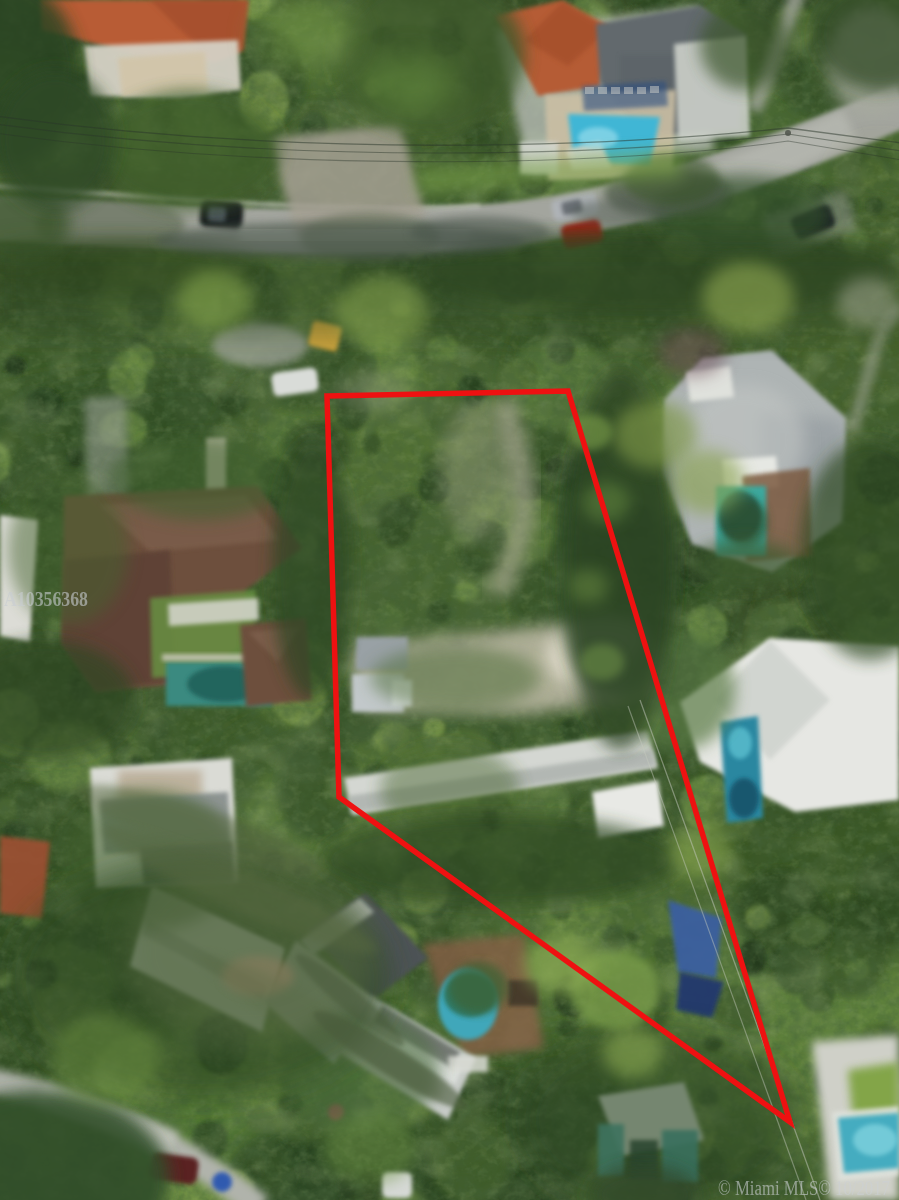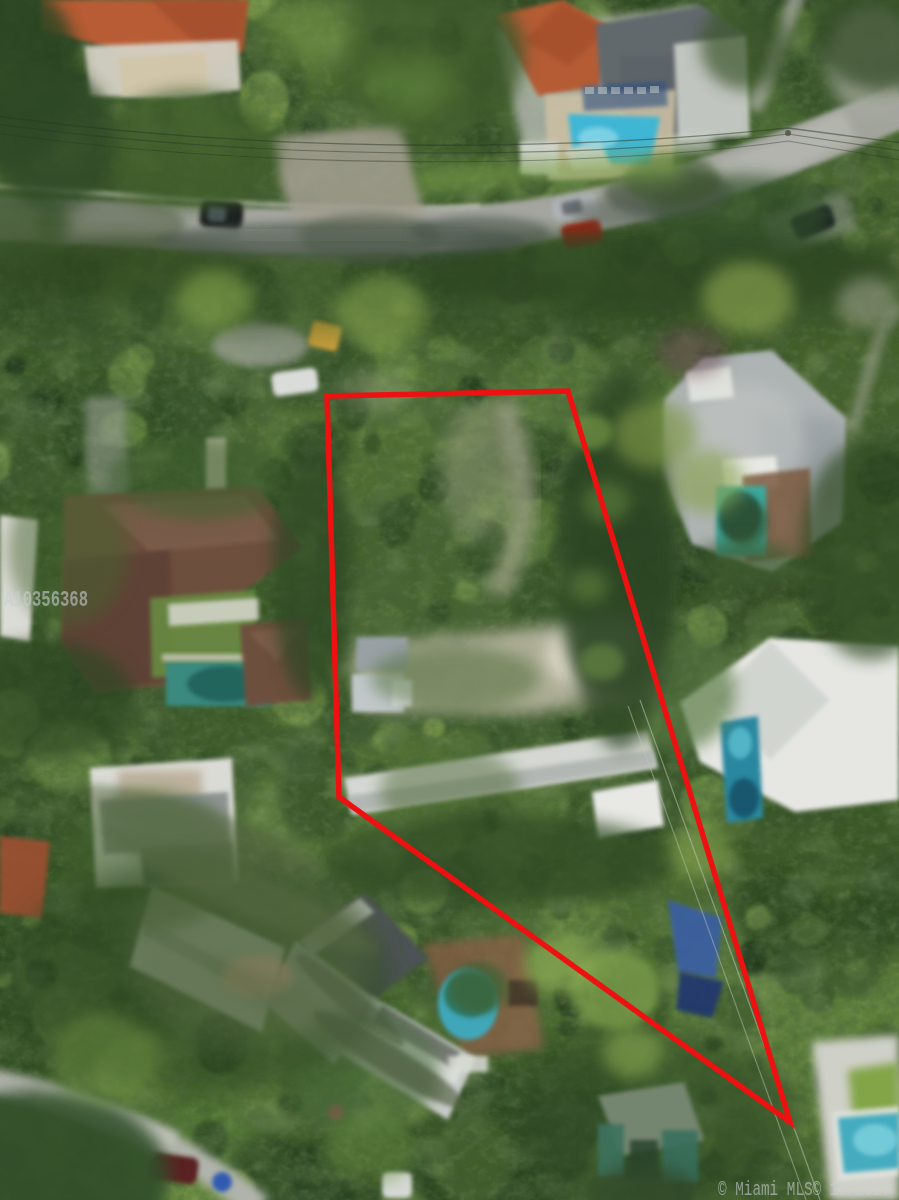--- a/index.html
+++ b/index.html
@@ -1,16 +1,16 @@
 <!DOCTYPE html>
 <html><head>
 <meta charset="utf-8">
 <style>
 html,body{margin:0;padding:0;background:#486232;}
-#scene{position:relative;width:899px;height:1200px;overflow:hidden;font-family:Liberation Mono, monospace;}
+#scene{position:relative;width:899px;height:1200px;overflow:hidden;font-family:Liberation Serif, serif;}
 </style>
 </head>
 <body>
 
 <div id="scene">
 <svg width="899" height="1200" viewBox="0 0 899 1200">
 <defs>
 <filter id="b2" x="-40%" y="-40%" width="180%" height="180%">
           <feGaussianBlur stdDeviation="2"></feGaussianBlur>
         </filter>

